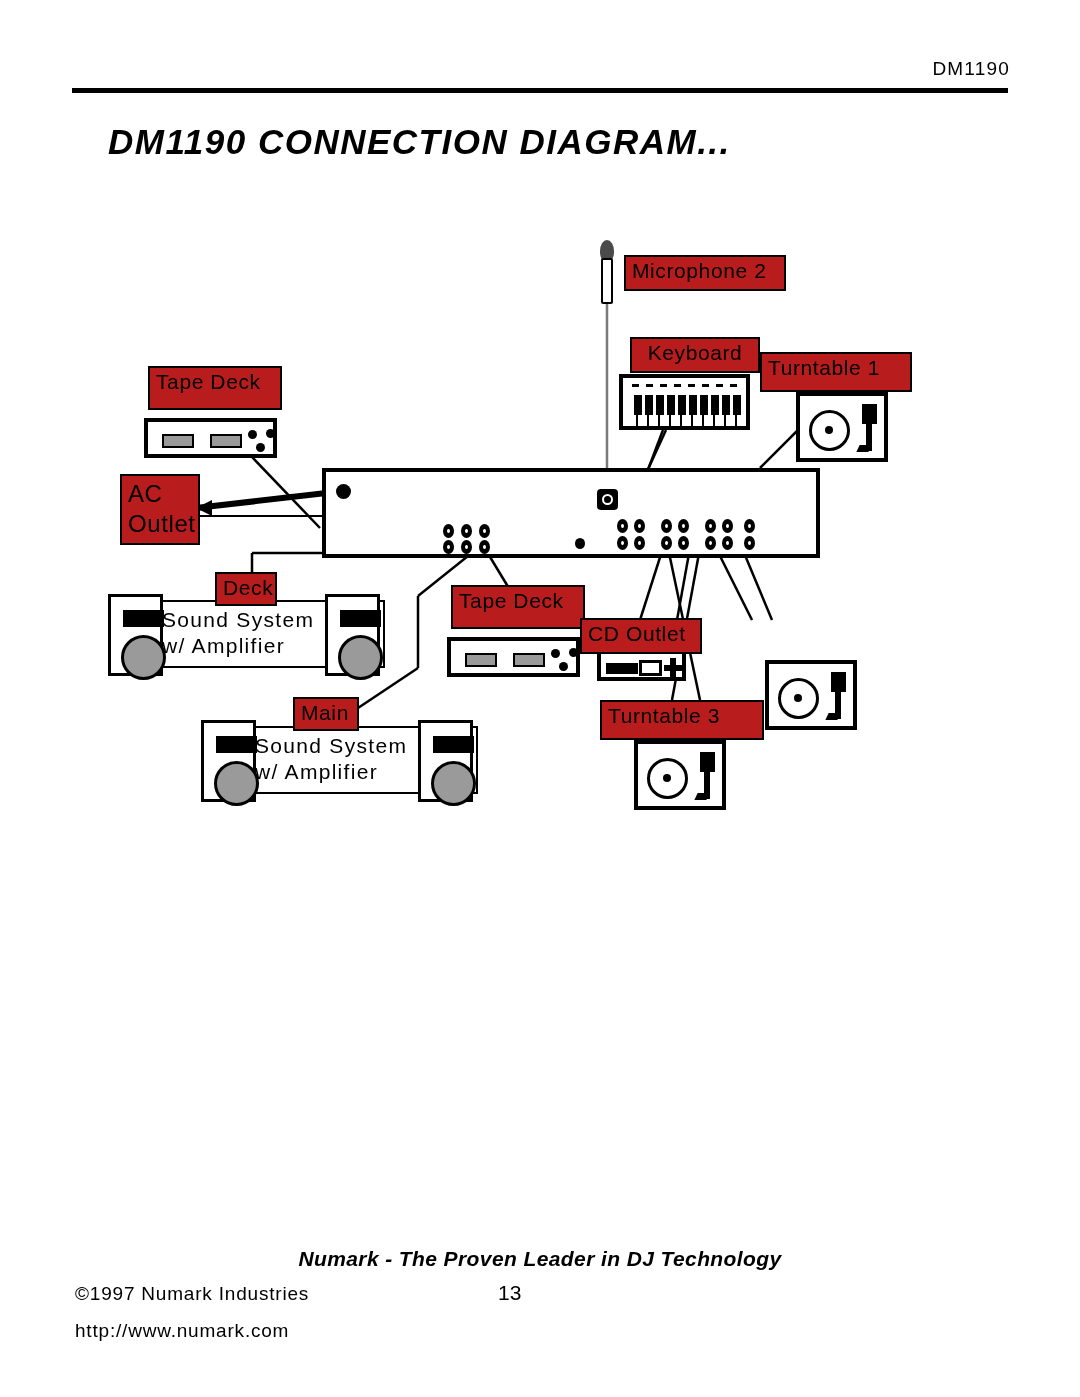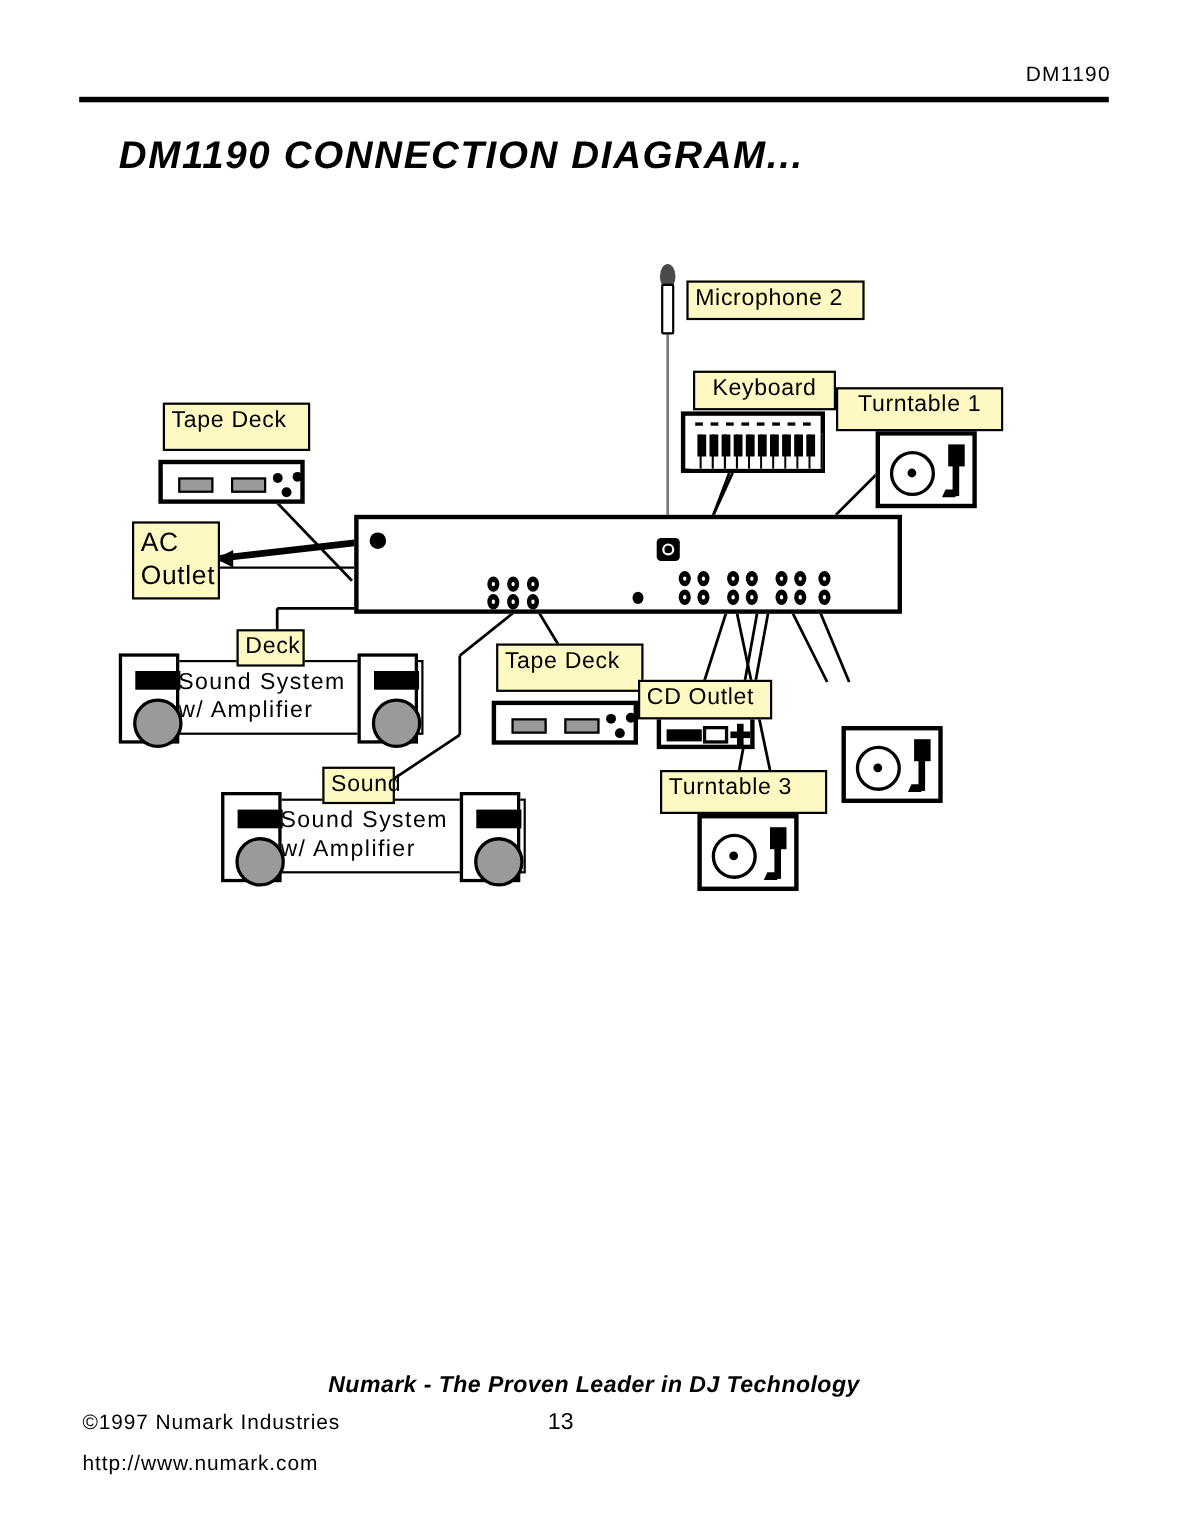--- a/index.html
+++ b/index.html
@@ -59,21 +59,21 @@
     left: 0;
     top: 0;
     width: 1080px;
     height: 1397px;
     pointer-events: none;
   }
 
   
   .plate {
     position: absolute;
-    background: #fef9c3;
+    background: #b91c1c;
     border: 2px solid #000;
     box-sizing: border-box;
     font-size: 21px;
     line-height: 1.05;
     letter-spacing: 0.6px;
     padding: 3px 6px 14px 6px;
     white-space: nowrap;
   }
 
   
@@ -483,21 +483,21 @@
       <div class="kb-black" style="left:40px;"></div>
       <div class="kb-black" style="left:51px;"></div>
       <div class="kb-black" style="left:62px;"></div>
       <div class="kb-black" style="left:73px;"></div>
       <div class="kb-black" style="left:84px;"></div>
       <div class="kb-black" style="left:95px;"></div>
       <div class="kb-black" style="left:106px;"></div>
     </div>
   </div>
 
-  <div class="plate" style="left:760px; top:352px; width:152px; height:40px;text-align:center;">Turntable 1</div>
+  <div class="plate" style="left:760px; top:352px; width:152px; height:40px;">Turntable 1</div>
   <div class="tt-body" style="left:796px; top:392px; width:92px; height:70px;">
     <div class="tt-platter"></div>
     <div class="tt-spindle"></div>
     <div class="tt-weight"></div>
     <div class="tt-arm"></div>
     <div class="tt-head"></div>
   </div>
 
   <div class="plate" style="left:148px; top:366px; width:134px; height:44px;">Tape Deck</div>
   <div class="chassis" style="left:144px; top:418px; width:133px; height:40px;">
@@ -551,21 +551,21 @@
   </div>
   <div class="speaker" style="left:108px; top:594px; width:55px; height:82px;">
     <div class="spk-port"></div>
     <div class="spk-cone"></div>
   </div>
   <div class="speaker" style="left:325px; top:594px; width:55px; height:82px;">
     <div class="spk-port"></div>
     <div class="spk-cone"></div>
   </div>
 
-  <div class="plate" style="left:293px; top:697px; width:66px; height:34px; z-index:3;">Sound</div>
+  <div class="plate" style="left:293px; top:697px; width:66px; height:34px; z-index:3;">Main</div>
   <div class="amp-body" style="left:253px; top:726px; width:225px; height:68px;"></div>
   <div class="amp-text" style="left:255px; top:733px;">
     <span>Sound System</span><br>
     <span>w/ Amplifier</span>
   </div>
   <div class="speaker" style="left:201px; top:720px; width:55px; height:82px;">
     <div class="spk-port"></div>
     <div class="spk-cone"></div>
   </div>
   <div class="speaker" style="left:418px; top:720px; width:55px; height:82px;">
@@ -591,21 +591,21 @@
   </div>
 
   <div class="tt-body" style="left:765px; top:660px; width:92px; height:70px;">
     <div class="tt-platter"></div>
     <div class="tt-spindle"></div>
     <div class="tt-weight"></div>
     <div class="tt-arm"></div>
     <div class="tt-head"></div>
   </div>
 
-  <div class="plate" style="left:600px; top:700px; width:152px; height:40px;">Turntable 3</div>
+  <div class="plate" style="left:600px; top:700px; width:164px; height:40px;">Turntable 3</div>
   <div class="tt-body" style="left:634px; top:740px; width:92px; height:70px;">
     <div class="tt-platter"></div>
     <div class="tt-spindle"></div>
     <div class="tt-weight"></div>
     <div class="tt-arm"></div>
     <div class="tt-head"></div>
   </div>
 
 </div>
 

